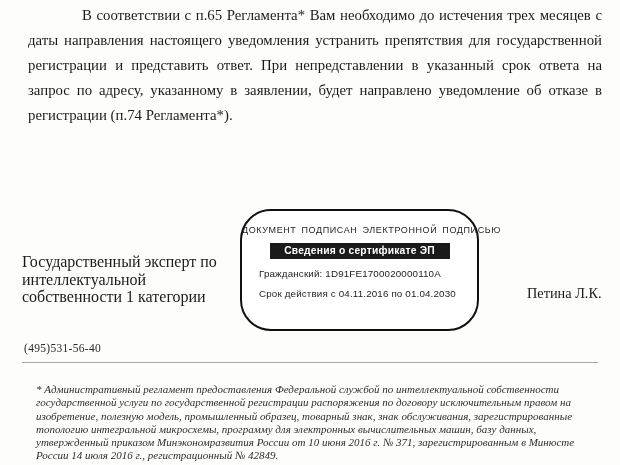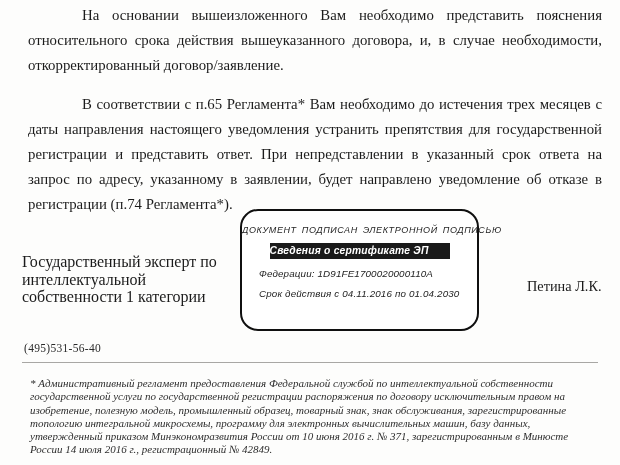--- a/index.html
+++ b/index.html
@@ -29,97 +29,95 @@
     color:#1b1b1b;
   }
   .body-text p{margin:0;text-indent:54px;}
   .body-text p + p{margin-top:14px;}
 
   
   .stamp{
     position:absolute;left:240px;top:209px;width:239px;height:122px;
     box-sizing:border-box;
     border:2.5px solid #101010;
-    border-radius:18px;
+    border-radius:31px;
     background:#ffffff;
     font-family:"Liberation Sans","DejaVu Sans",sans-serif;
     color:#1f1f1f;
-    font-style:italic;
   }
   .stamp-title{
     margin-top:14px;
     text-align:center;
     font-size:9px;
     letter-spacing:.6px;
     word-spacing:2px;
     white-space:nowrap;
     color:#242424;
   }
   .stamp-bar{
     margin:8px auto 0;
     width:180px;height:16px;
     background:#1a1a1a;
     color:#ffffff;
     font-size:10.3px;font-weight:bold;
-    text-align:left;line-height:16px;
+    text-align:center;line-height:16px;
     letter-spacing:.2px;
   }
   .stamp-line{
     margin:9px 0 0 17px;
     font-size:9.8px;
     letter-spacing:.15px;
     white-space:nowrap;
     color:#232323;
   }
 
   .signer-position{
     position:absolute;left:22px;top:253px;width:218px;
     font-size:16px;line-height:17.5px;
     color:#1b1b1b;
   }
   .signer-name{
-    position:absolute;left:527px;top:278px;
+    position:absolute;left:527px;top:285px;
     font-size:14.3px;
     white-space:nowrap;
     color:#1b1b1b;
   }
   .phone{
     position:absolute;left:24px;top:342px;
     font-size:11.5px;letter-spacing:.3px;
     color:#2a2a2a;
   }
   .footnote-separator{
     position:absolute;left:22px;top:362px;width:576px;height:0;
     border-top:1px solid #a8a7a4;
   }
   .footnotes{
     position:absolute;left:22px;top:369px;width:584px;
     font-style:italic;
     font-size:11px;line-height:13.3px;
     color:#2d2d2d;
   }
-  .footnotes p{margin:8px;font-style:italic;}
+  .footnotes p{margin:14px;font-style:italic;}
   .footnotes p + p{margin-top:4px;}
 </style>
 </head>
 <body>
 
 <div class="page">
 
   <div class="corner-artifact"></div>
 
   <div class="body-text">
-    <p>На основании вышеизложенного Вам необходимо представить пояснения относительного срока действия вышеуказанного договора, и, в случае необходимости, откорректированный договор/заявление.</p>
     <p>В соответствии с п.65 Регламента* Вам необходимо до истечения трех месяцев с даты направления настоящего уведомления устранить препятствия для государственной регистрации и представить ответ. При непредставлении в указанный срок ответа на запрос по адресу, указанному в заявлении, будет направлено уведомление об отказе в регистрации (п.74 Регламента*).</p>
   </div>
 
   <div class="stamp">
     <div class="stamp-title">ДОКУМЕНТ ПОДПИСАН ЭЛЕКТРОННОЙ ПОДПИСЬЮ</div>
     <div class="stamp-bar">Сведения о сертификате ЭП</div>
-    <div class="stamp-line">Федерации: 1D91FE1700020000110A</div>
+    <div class="stamp-line">Гражданский: 1D91FE1700020000110A</div>
     <div class="stamp-line">Срок действия с 04.11.2016 по 01.04.2030</div>
   </div>
 
   <div class="signer-position">Государственный эксперт по интеллектуальной собственности 1 категории</div>
 
   <div class="signer-name">Петина Л.К.</div>
 
   <div class="phone">(495)531-56-40</div>
 
   <div class="footnote-separator"></div>

